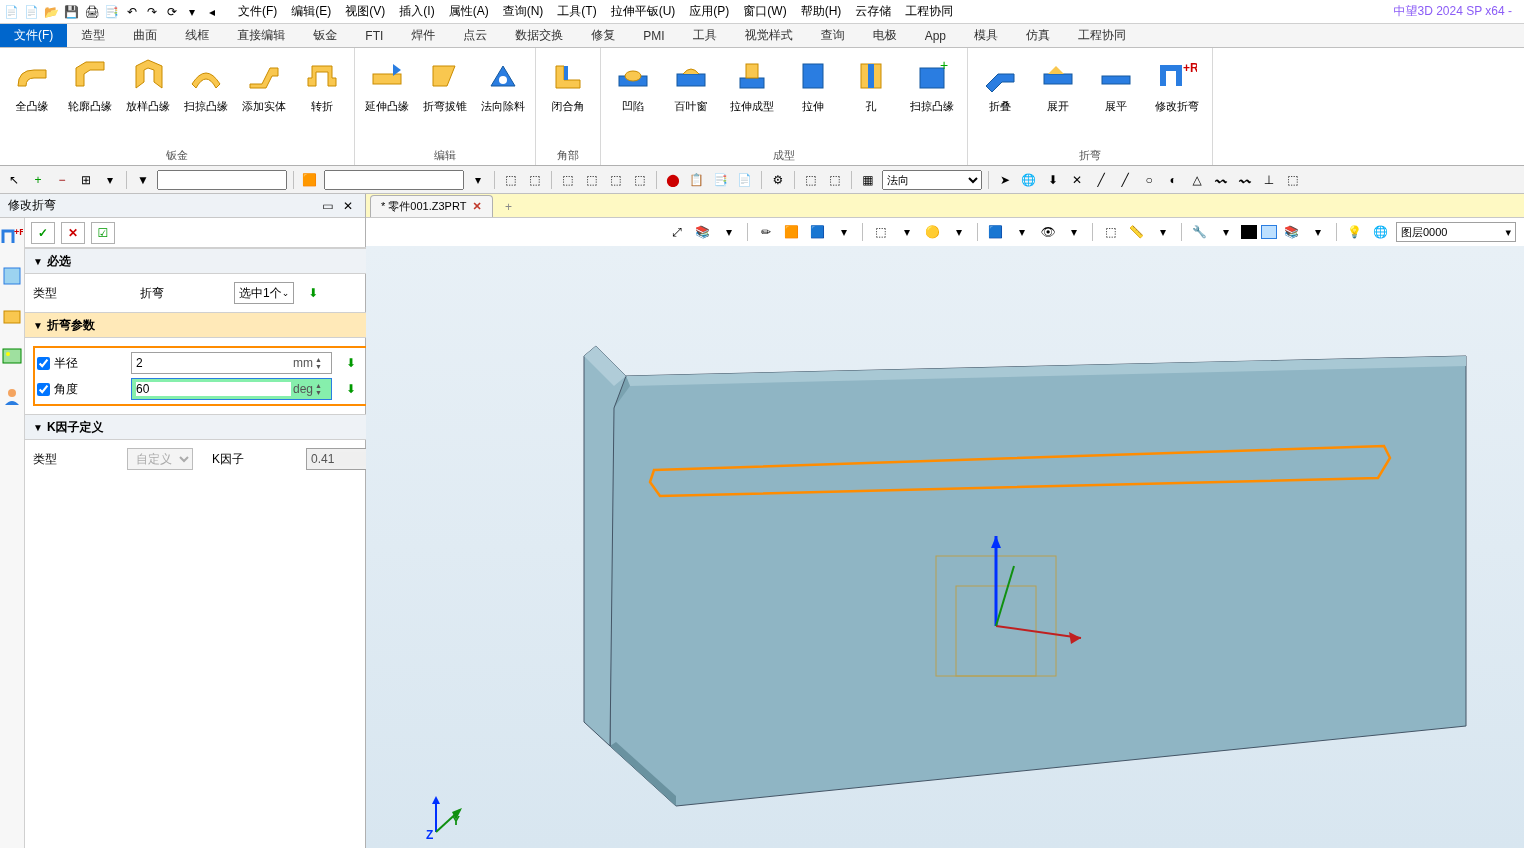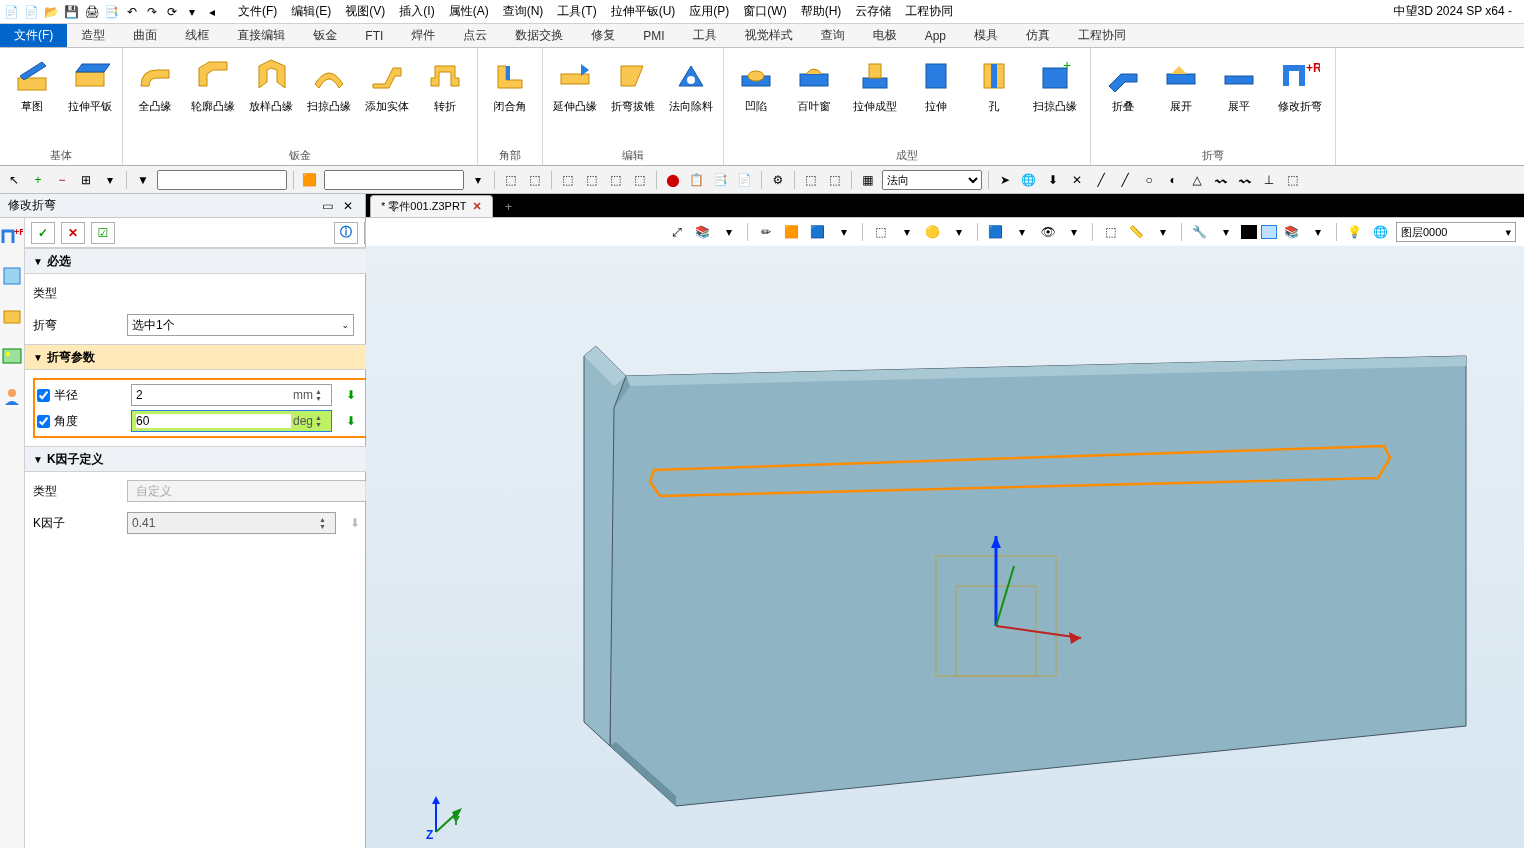--- a/index.html
+++ b/index.html
@@ -4,21 +4,21 @@
 <style>
 * { box-sizing: border-box; margin: 0; padding: 0; font-family: "Microsoft YaHei", sans-serif; }
 body { width: 1524px; height: 848px; background: #fff; overflow: hidden; font-size: 12px; }
 
 
 .menubar { height: 24px; background: #fff; display: flex; align-items: center; padding: 0 4px; border-bottom: 1px solid #d0d0d0; }
 .menubar .qat { display: flex; gap: 4px; align-items: center; }
 .menubar .qat span { width: 16px; height: 16px; display: inline-flex; align-items: center; justify-content: center; }
 .menubar .menus { display: flex; gap: 2px; margin-left: 12px; }
 .menubar .menus span { padding: 2px 6px; cursor: pointer; }
-.menubar .title { margin-left: auto; padding-right: 8px; color: #000000; }
+.menubar .title { margin-left: auto; padding-right: 8px; color: #8b5cf6; }
 
 
 .ribbon-tabs { height: 24px; background: #f5f5f5; display: flex; align-items: stretch; border-bottom: 1px solid #c0c0c0; }
 .ribbon-tabs .tab { padding: 4px 14px; cursor: pointer; color: #333; display: flex; align-items: center; }
 .ribbon-tabs .tab.active { background: #0066cc; color: #fff; }
 
 
 .ribbon { height: 118px; background: #fff; border-bottom: 1px solid #b0b0b0; display: flex; }
 .ribbon-group { border-right: 1px solid #d8d8d8; padding: 4px 6px 2px; display: flex; flex-direction: column; align-items: center; }
 .ribbon-group .items { display: flex; gap: 6px; flex: 1; }
@@ -46,37 +46,37 @@
 .panel-left .side-icon { width: 24px; height: 24px; cursor: pointer; display: flex; align-items: center; justify-content: center; }
 .panel-right { flex: 1; display: flex; flex-direction: column; }
 
 .panel-actions { height: 30px; border-bottom: 1px solid #d0d0d0; display: flex; align-items: center; padding: 0 6px; gap: 6px; }
 .panel-actions .act { width: 24px; height: 22px; border: 1px solid #b0b0b0; background: #fff; display: inline-flex; align-items: center; justify-content: center; cursor: pointer; }
 .panel-actions .spacer { flex: 1; }
 
 .section { }
 .section-hdr { height: 26px; background: #eef2f6; border-top: 1px solid #d0d0d0; border-bottom: 1px solid #d0d0d0; display: flex; align-items: center; padding: 0 8px; font-weight: bold; font-size: 12px; cursor: pointer; }
 .section-hdr .tri { margin-right: 4px; font-size: 10px; }
-.section-body { padding: 6px 8px; display: flex; flex-direction: column; gap: 6px; }
+.section-body { padding: 6px 8px; display: flex; flex-direction: row; gap: 19px; }
 .form-row { display: flex; align-items: center; height: 26px; gap: 6px; }
 .form-row .flabel { width: 88px; font-size: 12px; }
 .form-row .flabel input[type=checkbox] { margin-right: 4px; vertical-align: middle; }
 .form-row select, .form-row .combo, .form-row .num { flex: 1; height: 22px; border: 1px solid #a0a0a0; background: #fff; font-size: 12px; padding: 0 4px; }
 .form-row .num { display: flex; align-items: center; }
 .form-row .num input { border: none; flex: 1; outline: none; font-size: 12px; }
 .form-row .num .unit { color: #555; padding: 0 2px; }
 .form-row .num .spin { width: 12px; display: flex; flex-direction: column; font-size: 7px; line-height: 1; color: #555; }
 .form-row .after-btn { width: 26px; height: 22px; display: inline-flex; align-items: center; justify-content: center; cursor: pointer; }
 .form-row .dd { width: 12px; text-align: center; cursor: pointer; color: #555; }
 
 .highlight-box { border: 2px solid #ff8c00; padding: 2px; margin: 2px 0; }
 
 
 .viewport-wrap { flex: 1; display: flex; flex-direction: column; }
-.doc-tabs { height: 24px; background: #000000; border-bottom: 1px solid #c8c8c8; display: flex; align-items: flex-end; padding-left: 4px; }
+.doc-tabs { height: 24px; background: #fef9c3; border-bottom: 1px solid #c8c8c8; display: flex; align-items: flex-end; padding-left: 4px; }
 .doc-tab { height: 22px; padding: 0 10px; border: 1px solid #b0b0b0; border-bottom: none; border-radius: 4px 4px 0 0; background: #f5f5f5; display: flex; align-items: center; gap: 6px; font-size: 11px; cursor: pointer; }
 .doc-tab .close { color: #c0392b; font-weight: bold; cursor: pointer; }
 .doc-tab-add { width: 20px; height: 20px; margin-left: 6px; display: flex; align-items: center; justify-content: center; color: #888; cursor: pointer; }
 
 .view-toolbar { height: 28px; display: flex; align-items: center; justify-content: flex-end; padding: 0 8px; gap: 4px; background: #fff; }
 .view-toolbar .vt { width: 22px; height: 22px; display: inline-flex; align-items: center; justify-content: center; cursor: pointer; }
 .view-toolbar .vt-sep { width: 1px; height: 18px; background: #c0c0c0; margin: 0 3px; }
 .view-toolbar .layer-combo { width: 120px; height: 20px; border: 1px solid #a0a0a0; font-size: 11px; padding: 0 4px; display: flex; align-items: center; }
 
 .canvas { flex: 1; background: linear-gradient(#e8f0f6, #d8e6f0); position: relative; overflow: hidden; }
@@ -135,143 +135,120 @@
   <div class="tab">视觉样式</div>
   <div class="tab">查询</div>
   <div class="tab">电极</div>
   <div class="tab">App</div>
   <div class="tab">模具</div>
   <div class="tab">仿真</div>
   <div class="tab">工程协同</div>
 </div>
 
 <div class="ribbon">
+
   <div class="ribbon-group">
     <div class="items">
       <div class="ribbon-item">
           <div class="icon">
             <svg width="40" height="40">
-              <rect x="6" y="22" width="28" height="12" fill="#f9c74f" stroke="#c98b00"></rect>
-              <path d="M8 20 L30 6 L34 10 L12 24 Z" fill="#2a7de1" stroke="#15599f"></path>
-            </svg>
-          </div>
-          <div class="lbl">草图</div>
-        </div>
-      <div class="ribbon-item">
-          <div class="icon">
-            <svg width="40" height="40">
-              <rect x="6" y="16" width="28" height="14" fill="#f9c74f" stroke="#c98b00"></rect>
-              <path d="M6 16 L12 8 L40 8 L34 16 Z" fill="#2a7de1" stroke="#15599f"></path>
-            </svg>
-          </div>
-          <div class="lbl">拉伸平钣</div>
-        </div>
-    </div>
-    <div class="grp-label">基体</div>
+              <path d="M6 30 Q6 14 22 14 L34 14 L34 22 L22 22 Q14 22 14 30 Z" fill="#f9c74f" stroke="#c98b00"></path>
+            </svg>
+          </div>
+          <div class="lbl">全凸缘</div>
+        </div>
+      <div class="ribbon-item">
+          <div class="icon">
+            <svg width="40" height="40">
+              <path d="M6 30 L6 12 L16 6 L34 6 L34 14 L20 14 L14 18 L14 30 Z" fill="#f9c74f" stroke="#c98b00"></path>
+            </svg>
+          </div>
+          <div class="lbl">轮廓凸缘</div>
+        </div>
+      <div class="ribbon-item">
+          <div class="icon">
+            <svg width="40" height="40">
+              <path d="M8 32 L8 10 L20 4 L34 10 L34 32 L26 26 L26 14 L20 12 L16 14 L16 26 Z" fill="#f9c74f" stroke="#c98b00"></path>
+            </svg>
+          </div>
+          <div class="lbl">放样凸缘</div>
+        </div>
+      <div class="ribbon-item">
+          <div class="icon">
+            <svg width="40" height="40">
+              <path d="M6 28 Q20 6 34 28 L30 32 Q20 14 10 32 Z" fill="#f9c74f" stroke="#c98b00"></path>
+            </svg>
+          </div>
+          <div class="lbl">扫掠凸缘</div>
+        </div>
+      <div class="ribbon-item">
+          <div class="icon">
+            <svg width="40" height="40">
+              <path d="M6 28 L18 28 L26 12 L34 12 L34 20 L28 20 L22 32 L6 32 Z" fill="#f9c74f" stroke="#c98b00"></path>
+            </svg>
+          </div>
+          <div class="lbl">添加实体</div>
+        </div>
+      <div class="ribbon-item">
+          <div class="icon">
+            <svg width="40" height="40">
+              <path d="M6 30 L14 30 L14 16 L26 16 L26 30 L34 30 L34 22 L30 22 L30 10 L10 10 L10 22 L6 22 Z" fill="#f9c74f" stroke="#c98b00"></path>
+            </svg>
+          </div>
+          <div class="lbl">转折</div>
+        </div>
+    </div>
+    <div class="grp-label">钣金</div>
   </div>
 
   <div class="ribbon-group">
     <div class="items">
       <div class="ribbon-item">
           <div class="icon">
             <svg width="40" height="40">
-              <path d="M6 30 Q6 14 22 14 L34 14 L34 22 L22 22 Q14 22 14 30 Z" fill="#f9c74f" stroke="#c98b00"></path>
-            </svg>
-          </div>
-          <div class="lbl">全凸缘</div>
-        </div>
-      <div class="ribbon-item">
-          <div class="icon">
-            <svg width="40" height="40">
-              <path d="M6 30 L6 12 L16 6 L34 6 L34 14 L20 14 L14 18 L14 30 Z" fill="#f9c74f" stroke="#c98b00"></path>
-            </svg>
-          </div>
-          <div class="lbl">轮廓凸缘</div>
-        </div>
-      <div class="ribbon-item">
-          <div class="icon">
-            <svg width="40" height="40">
-              <path d="M8 32 L8 10 L20 4 L34 10 L34 32 L26 26 L26 14 L20 12 L16 14 L16 26 Z" fill="#f9c74f" stroke="#c98b00"></path>
-            </svg>
-          </div>
-          <div class="lbl">放样凸缘</div>
-        </div>
-      <div class="ribbon-item">
-          <div class="icon">
-            <svg width="40" height="40">
-              <path d="M6 28 Q20 6 34 28 L30 32 Q20 14 10 32 Z" fill="#f9c74f" stroke="#c98b00"></path>
-            </svg>
-          </div>
-          <div class="lbl">扫掠凸缘</div>
-        </div>
-      <div class="ribbon-item">
-          <div class="icon">
-            <svg width="40" height="40">
-              <path d="M6 28 L18 28 L26 12 L34 12 L34 20 L28 20 L22 32 L6 32 Z" fill="#f9c74f" stroke="#c98b00"></path>
-            </svg>
-          </div>
-          <div class="lbl">添加实体</div>
-        </div>
-      <div class="ribbon-item">
-          <div class="icon">
-            <svg width="40" height="40">
-              <path d="M6 30 L14 30 L14 16 L26 16 L26 30 L34 30 L34 22 L30 22 L30 10 L10 10 L10 22 L6 22 Z" fill="#f9c74f" stroke="#c98b00"></path>
-            </svg>
-          </div>
-          <div class="lbl">转折</div>
-        </div>
-    </div>
-    <div class="grp-label">钣金</div>
+              <rect x="6" y="18" width="28" height="10" fill="#f9c74f" stroke="#c98b00"></rect>
+              <path d="M26 8 L34 14 L26 20 Z" fill="#2a7de1"></path>
+            </svg>
+          </div>
+          <div class="lbl">延伸凸缘</div>
+        </div>
+      <div class="ribbon-item">
+          <div class="icon">
+            <svg width="40" height="40">
+              <path d="M8 30 L8 10 L30 10 L22 30 Z" fill="#f9c74f" stroke="#c98b00"></path>
+            </svg>
+          </div>
+          <div class="lbl">折弯拔锥</div>
+        </div>
+      <div class="ribbon-item">
+          <div class="icon">
+            <svg width="40" height="40">
+              <path d="M8 30 L20 10 L32 30 Z" fill="#2a7de1" stroke="#15599f"></path>
+              <circle cx="20" cy="24" r="4" fill="#fff"></circle>
+            </svg>
+          </div>
+          <div class="lbl">法向除料</div>
+        </div>
+    </div>
+    <div class="grp-label">编辑</div>
   </div>
 
   <div class="ribbon-group">
     <div class="items">
       <div class="ribbon-item">
           <div class="icon">
             <svg width="40" height="40">
               <path d="M8 32 L8 10 L16 10 L16 24 L32 24 L32 32 Z" fill="#f9c74f" stroke="#c98b00"></path>
               <rect x="16" y="10" width="4" height="14" fill="#2a7de1"></rect>
             </svg>
           </div>
           <div class="lbl">闭合角</div>
         </div>
     </div>
     <div class="grp-label">角部</div>
-  </div>
-
-  <div class="ribbon-group">
-    <div class="items">
-      <div class="ribbon-item">
-          <div class="icon">
-            <svg width="40" height="40">
-              <rect x="6" y="18" width="28" height="10" fill="#f9c74f" stroke="#c98b00"></rect>
-              <path d="M26 8 L34 14 L26 20 Z" fill="#2a7de1"></path>
-            </svg>
-          </div>
-          <div class="lbl">延伸凸缘</div>
-        </div>
-      <div class="ribbon-item">
-          <div class="icon">
-            <svg width="40" height="40">
-              <path d="M8 30 L8 10 L30 10 L22 30 Z" fill="#f9c74f" stroke="#c98b00"></path>
-            </svg>
-          </div>
-          <div class="lbl">折弯拔锥</div>
-        </div>
-      <div class="ribbon-item">
-          <div class="icon">
-            <svg width="40" height="40">
-              <path d="M8 30 L20 10 L32 30 Z" fill="#2a7de1" stroke="#15599f"></path>
-              <circle cx="20" cy="24" r="4" fill="#fff"></circle>
-            </svg>
-          </div>
-          <div class="lbl">法向除料</div>
-        </div>
-    </div>
-    <div class="grp-label">编辑</div>
   </div>
 
   <div class="ribbon-group">
     <div class="items">
       <div class="ribbon-item">
           <div class="icon">
             <svg width="40" height="40">
               <rect x="6" y="20" width="28" height="10" fill="#2a7de1" stroke="#15599f"></rect>
               <ellipse cx="20" cy="20" rx="8" ry="5" fill="#f9c74f" stroke="#c98b00"></ellipse>
             </svg>
@@ -502,21 +479,21 @@
                     <span class="spin">
                       <span>▲</span>
                       <span>▼</span>
                     </span>
                   </div>
                 <span class="after-btn" style="color:#090">⬇</span>
                 <span class="dd">▾</span>
               </div>
               <div class="form-row">
                 <span class="flabel"><input type="checkbox" checked="" style=""><span>角度</span></span>
-                <div class="num" style="background:#bef264;border-color:#2a7de1">
+                <div class="num" style="background:#86efac;border-color:#2a7de1">
                     <input value="60" style="">
                     <span class="unit">deg</span>
                     <span class="spin">
                       <span>▲</span>
                       <span>▼</span>
                     </span>
                   </div>
                 <span class="after-btn" style="color:#090">⬇</span>
                 <span class="dd">▾</span>
               </div>

